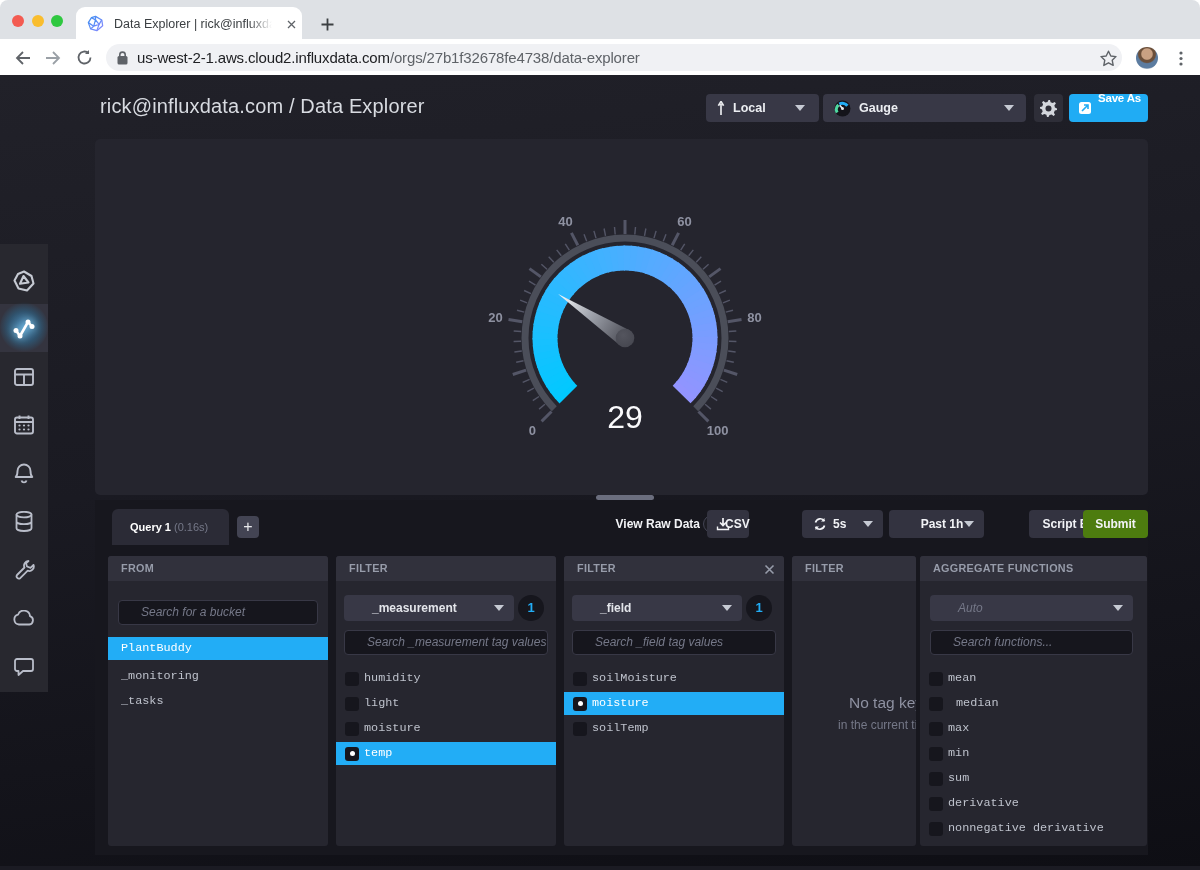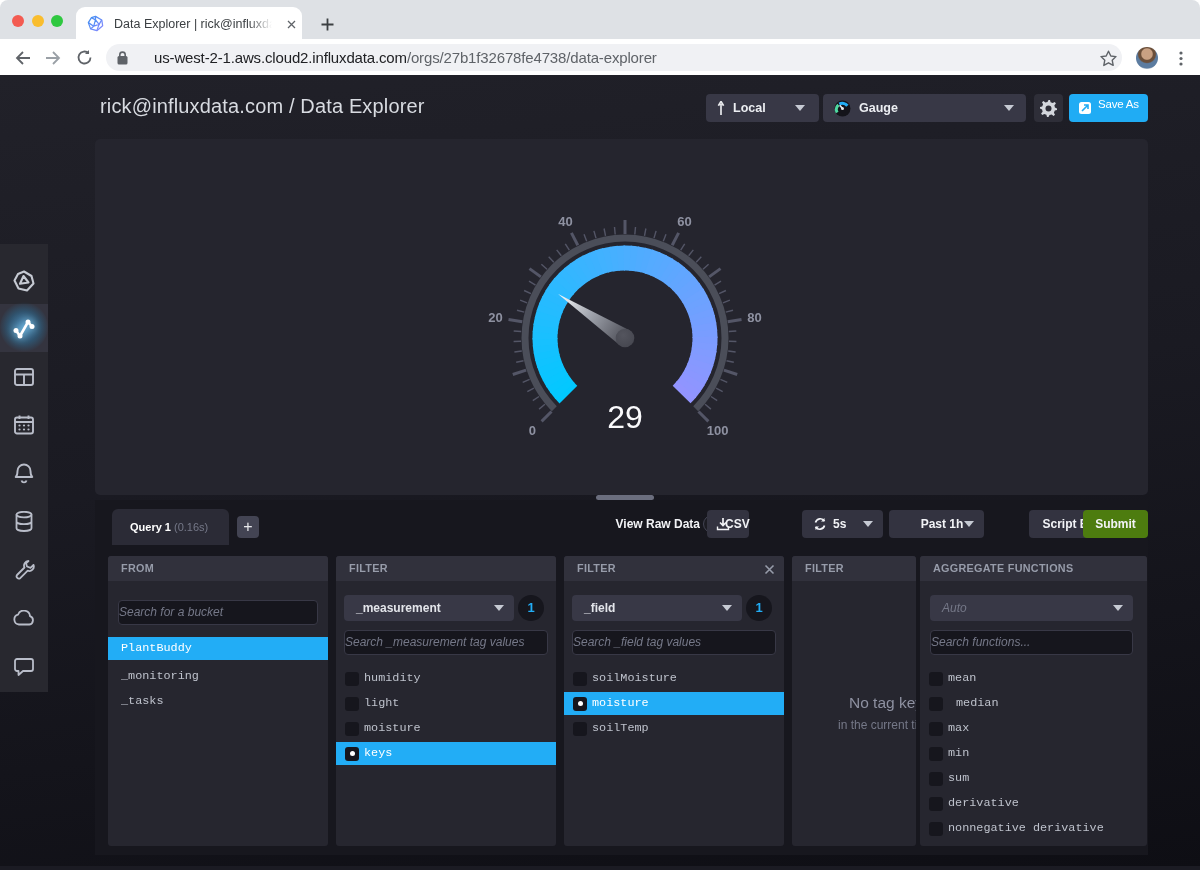--- a/index.html
+++ b/index.html
@@ -4,41 +4,41 @@
 body{width:1200px;height:870px;overflow:hidden;font-family:"Liberation Sans",sans-serif;background:#0e0e14}
 .abs{position:absolute}
 #stage{position:relative;width:1200px;height:870px}
 #tabstrip{left:0;top:0;width:1200px;height:39px;background:#dee1e5;border-radius:8px 8px 0 0}
 .light{border-radius:50%;width:12px;height:12px;top:15px}
 #tab{left:76px;top:7px;width:226px;height:32px;background:#fff;border-radius:9px 9px 0 0}
 #tabtitle{left:114px;top:17px;font-size:12.5px;color:#3c4043;white-space:nowrap;width:158px;overflow:hidden;
  -webkit-mask-image:linear-gradient(90deg,#000 85%,transparent);mask-image:linear-gradient(90deg,#000 85%,transparent)}
 #toolbar{left:0;top:39px;width:1200px;height:36px;background:#fff}
 #urlpill{left:106px;top:44px;width:1016px;height:27px;background:#f0f1f4;border-radius:14px}
-#urltext{left:154px;top:49px;font-size:15px;letter-spacing:-0.15px;color:#202124;white-space:nowrap}
+#urltext{left:137px;top:49px;font-size:15px;letter-spacing:-0.15px;color:#202124;white-space:nowrap}
 #urltext span{color:#5f6368}
 #app{left:0;top:75px;width:1200px;height:795px;background:linear-gradient(172deg,#212129 0%,#1a1a22 45%,#0e0e14 100%)}
 #sidebar{left:0;top:244px;width:48px;height:448px;background:#28282f}
 #navactive{left:0;top:304px;width:48px;height:48px;background:#34343f}
 #navhalo{left:0px;top:302px;width:48px;height:50px;border-radius:50%;background:radial-gradient(circle,rgba(90,190,255,.65) 0%,rgba(34,173,246,.25) 45%,rgba(34,173,246,0) 72%)}
 .navglow{filter:drop-shadow(0 0 4px rgba(160,230,255,.9))}
 #apptitle{left:100px;top:95px;font-size:20px;letter-spacing:.15px;color:#d8dbe1}
 .hdrbtn{top:94px;height:28px;background:#383846;border-radius:4px}
 .caret{width:0;height:0;border-left:5.5px solid transparent;border-right:5.5px solid transparent;border-top:6px solid #c6cad3;top:11px}
 #saveas{left:1069px;top:94px;width:79px;height:28px;background:#20acf4;border-radius:4px}
 #panel{left:95px;top:139px;width:1053px;height:356px;background:#25252e;border-radius:5px}
 #divider{left:596px;top:495px;width:58px;height:5px;background:#6b6e7e;border-radius:2.5px}
 #bottom{left:95px;top:500px;width:1053px;height:355px;background:#17171e}
 #qtab{left:112px;top:509px;width:117px;height:36px;background:#2b2b36;border-radius:6px 6px 0 0;font-size:11px;line-height:36px;color:#fff;font-weight:bold}
 #qplus{left:237px;top:516px;width:22px;height:22px;background:#434453;border-radius:4px;color:#e7e8eb;text-align:center;line-height:21px;font-size:16px}
 .tbtn{top:510px;height:28px;background:#333340;border-radius:4px;color:#f2f3f6;font-size:12px;font-weight:bold;line-height:28px;text-align:center}
 .card{top:556px;height:290px;background:#26262f;border-radius:3px;overflow:hidden}
 .chead{position:absolute;left:0;top:0;right:0;height:25px;background:#31313c;color:#979caa;font-size:10.8px;font-weight:bold;letter-spacing:.3px;line-height:25px;padding-left:13px}
-.sinput{position:absolute;background:#16161d;border:1px solid #383846;border-radius:4px;height:25px;font-size:12px;font-style:italic;color:#757888;line-height:23px;padding-left:0;white-space:nowrap;overflow:hidden}
-.ddown{position:absolute;background:#383846;border-radius:4px;height:26px;font-size:12px;font-weight:bold;color:#e3e5ea;line-height:26px;padding-left:12px}
+.sinput{position:absolute;background:#16161d;border:1px solid #383846;border-radius:4px;height:25px;font-size:12px;font-style:italic;color:#757888;line-height:23px;padding-left:22px;white-space:nowrap;overflow:hidden}
+.ddown{position:absolute;background:#383846;border-radius:4px;height:26px;font-size:12px;font-weight:bold;color:#e3e5ea;line-height:26px;padding-left:28px}
 .ddown i{font-style:italic;font-weight:normal;color:#757888}
 .badge{position:absolute;width:26px;height:26px;border-radius:50%;background:#16161d;color:#22adf6;font-size:13px;font-weight:bold;text-align:center;line-height:26px}
 .row{position:absolute;left:0;right:0;height:23px;font-family:"Liberation Mono",monospace;font-size:11.8px;color:#bec2cc;line-height:23px}
 .row.sel{background:#22adf6;color:#fff}
 .cb{position:absolute;left:9px;top:4.5px;width:14px;height:14px;background:#16161d;border-radius:3px}
 .cb.on::after{content:"";position:absolute;left:4.5px;top:4.5px;width:5px;height:5px;border-radius:50%;background:#fff}
 </style></head><body>
 <div id="stage">
 <div class="abs" style="left:0;top:0;width:1200px;height:10px;background:#fff"></div>
 <div class="abs" id="tabstrip"></div>
@@ -175,21 +175,21 @@
       <g fill="#d4d7dd">
 <path d="M8.5 0 L10 0 L10.6 2.2 L12.7 3.1 L14.8 2 L15.9 3.5 L14.4 5.3 L14.9 7.5 L17 8.5 L17 10 L14.8 10.6 L13.9 12.7 L15 14.8 L13.5 15.9 L11.7 14.4 L9.5 14.9 L8.5 17 L7 17 L6.4 14.8 L4.3 13.9 L2.2 15 L1.1 13.5 L2.6 11.7 L2.1 9.5 L0 8.5 L0 7 L2.2 6.4 L3.1 4.3 L2 2.2 L3.5 1.1 L5.3 2.6 L7.5 2.1 Z"></path>
 <circle cx="8.5" cy="8.5" r="3" fill="#2e2e38"></circle>
       </g>
     </svg>
 <div class="abs" id="saveas"></div>
 <svg class="abs" style="left:1078px;top:101px" width="14" height="14" viewBox="0 0 14 14">
       <rect x="1" y="1" width="12" height="12" rx="2.5" fill="#fff"></rect>
       <path d="M4 10 L9.5 4.5 M6 4 H10 V8" stroke="#20acf4" stroke-width="1.6" fill="none"></path>
     </svg>
-<div class="abs" style="left:1098px;top:90px;height:16px;line-height:28px;color:#fff;font-size:11.5px;font-weight:normal;letter-spacing:-0.2px">Save As</div>
+<div class="abs" style="left:1098px;top:84px;height:16px;line-height:28px;color:#fff;font-size:11.5px;font-weight:bold;letter-spacing:-0.2px">Save As</div>
 <div class="abs" id="panel"></div>
 <svg style="position:absolute;left:95px;top:139px" width="1053" height="356" viewBox="0 0 1053 356" font-family="Liberation Sans, sans-serif">
 <defs>
         <linearGradient id="ng" x1="463.1" y1="155.1" x2="530.0" y2="199.0" gradientUnits="userSpaceOnUse">
           <stop offset="0" stop-color="#ffffff"></stop>
           <stop offset="0.45" stop-color="#a5a9b2"></stop>
           <stop offset="1" stop-color="#4e4f58"></stop>
         </linearGradient>
 <radialGradient id="hub" cx="0.4" cy="0.35" r="0.9">
           <stop offset="0" stop-color="#54555e"></stop>
@@ -346,21 +346,21 @@
       <div class="row" style="top:133.5px"><span style="margin-left:13px">_tasks</span></div>
     </div>
 <div class="abs card" style="left:336px;width:220px">
       <div class="chead">FILTER</div>
       <div class="ddown" style="left:8px;top:39px;width:170px">_measurement<span class="caret" style="position:absolute;right:10px;top:10px"></span></div>
       <div class="badge" style="left:182px;top:39px">1</div>
       <div class="sinput" style="left:8px;top:74px;width:204px">Search _measurement tag values</div>
       <div class="row" style="top:111px"><span class="cb"></span><span style="margin-left:28px">humidity</span></div>
       <div class="row" style="top:136px"><span class="cb"></span><span style="margin-left:28px">light</span></div>
       <div class="row" style="top:161px"><span class="cb"></span><span style="margin-left:28px">moisture</span></div>
-      <div class="row sel" style="top:186px"><span class="cb on"></span><span style="margin-left:28px">keys</span></div>
+      <div class="row sel" style="top:186px"><span class="cb on"></span><span style="margin-left:28px">temp</span></div>
     </div>
 <div class="abs card" style="left:564px;width:220px">
       <div class="chead">FILTER<svg style="position:absolute;right:9px;top:8px" width="11" height="11" viewBox="0 0 11 11">
           <path d="M1.5 1.5 L9.5 9.5 M9.5 1.5 L1.5 9.5" stroke="#979caa" stroke-width="1.6"></path>
         </svg></div>
       <div class="ddown" style="left:8px;top:39px;width:170px">_field<span class="caret" style="position:absolute;right:10px;top:10px"></span></div>
       <div class="badge" style="left:182px;top:39px">1</div>
       <div class="sinput" style="left:8px;top:74px;width:204px">Search _field tag values</div>
       <div class="row" style="top:111px"><span class="cb"></span><span style="margin-left:28px">soilMoisture</span></div>
       <div class="row sel" style="top:136px"><span class="cb on"></span><span style="margin-left:28px">moisture</span></div>

